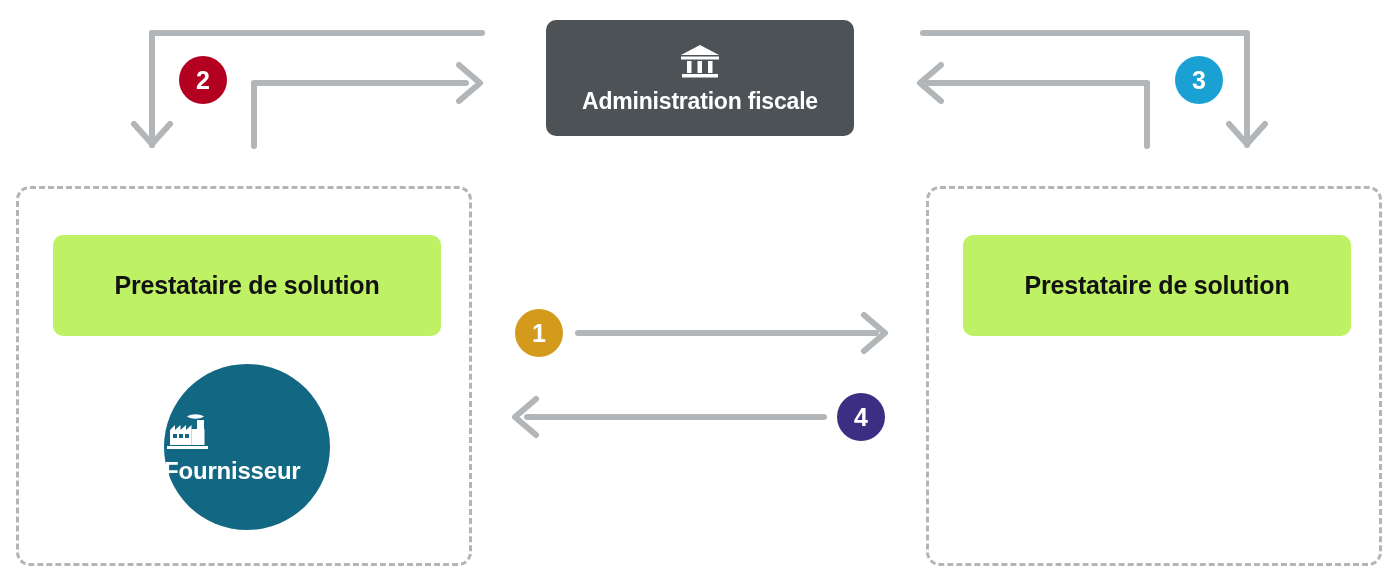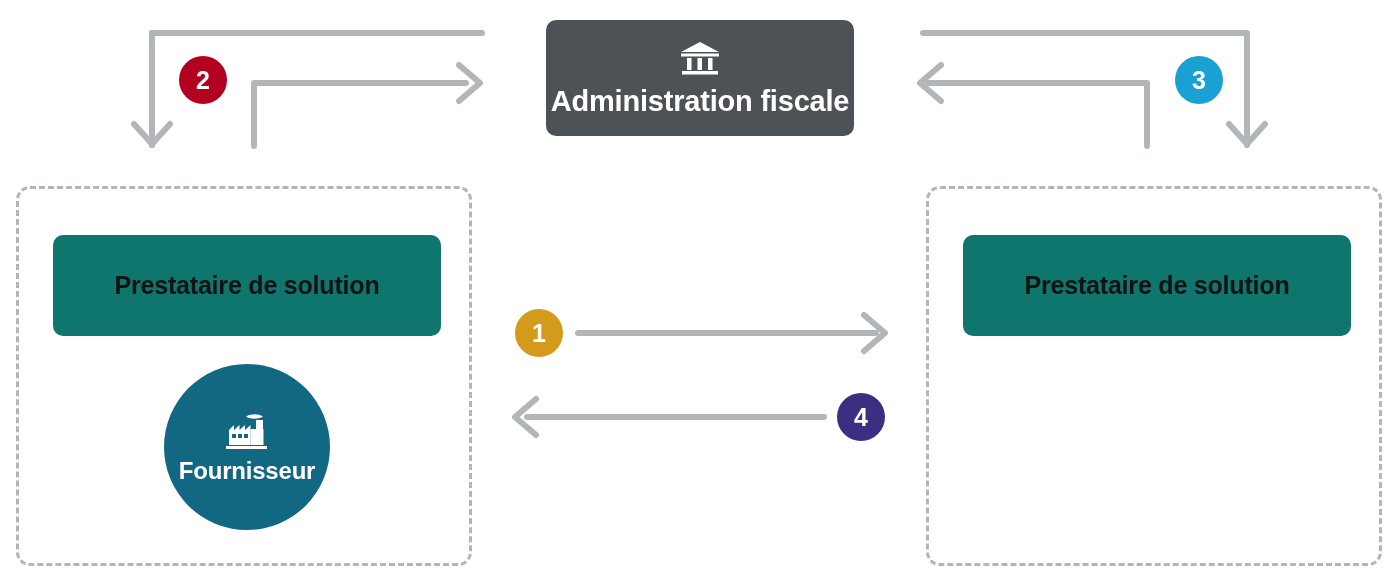--- a/index.html
+++ b/index.html
@@ -32,21 +32,21 @@
     align-items: center;
     justify-content: center;
     z-index: 5;
   }
   #admin-box .bank-icon {
     display: block;
     margin-bottom: 6px;
   }
   #admin-box .admin-label {
     color: #ffffff;
-    font-size: 29px;
+    font-size: 23px;
     font-weight: bold;
     letter-spacing: -0.2px;
     line-height: 1;
   }
 
   
   .party-box {
     position: absolute;
     top: 186px;
     width: 456px;
@@ -57,21 +57,21 @@
   }
   #party-box-left  { left: 16px; }
   #party-box-right { left: 926px; }
 
   .provider-chip {
     position: absolute;
     left: 34px;
     top: 46px;
     width: 388px;
     height: 101px;
-    background: #0f766e;
+    background: #bef264;
     border-radius: 10px;
     display: flex;
     align-items: center;
     justify-content: center;
   }
   .provider-chip span {
     color: #121212;
     font-size: 25px;
     font-weight: bold;
     letter-spacing: -0.2px;
@@ -80,21 +80,21 @@
   .actor-circle {
     position: absolute;
     left: 145px;
     top: 175px;
     width: 166px;
     height: 166px;
     border-radius: 50%;
     background: #126782;
     display: flex;
     flex-direction: column;
-    align-items: center;
+    align-items: flex-start;
     justify-content: center;
   }
   .actor-circle .actor-icon { display: block; margin-bottom: 4px; }
   .actor-circle .actor-label {
     color: #ffffff;
     font-size: 24px;
     font-weight: bold;
     letter-spacing: -0.2px;
     line-height: 1;
   }

